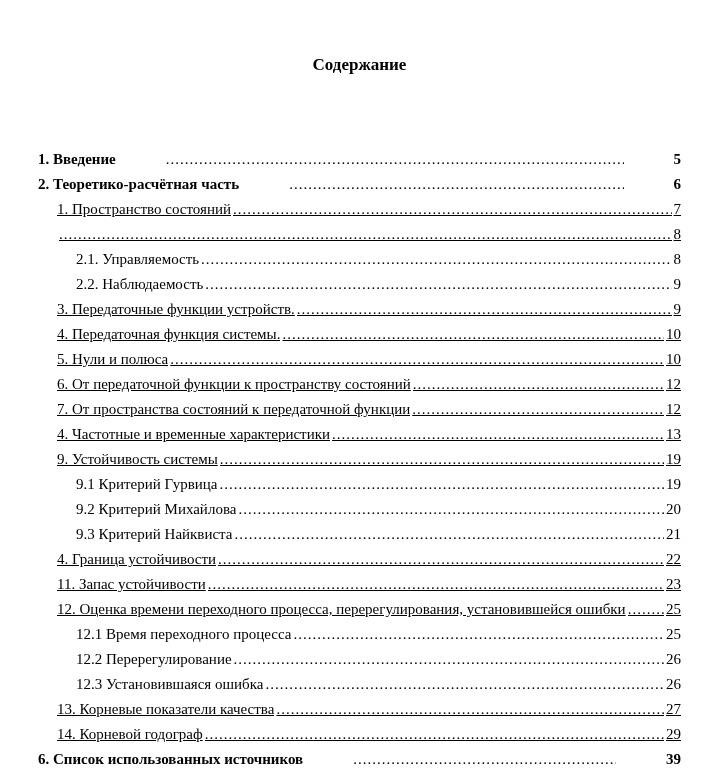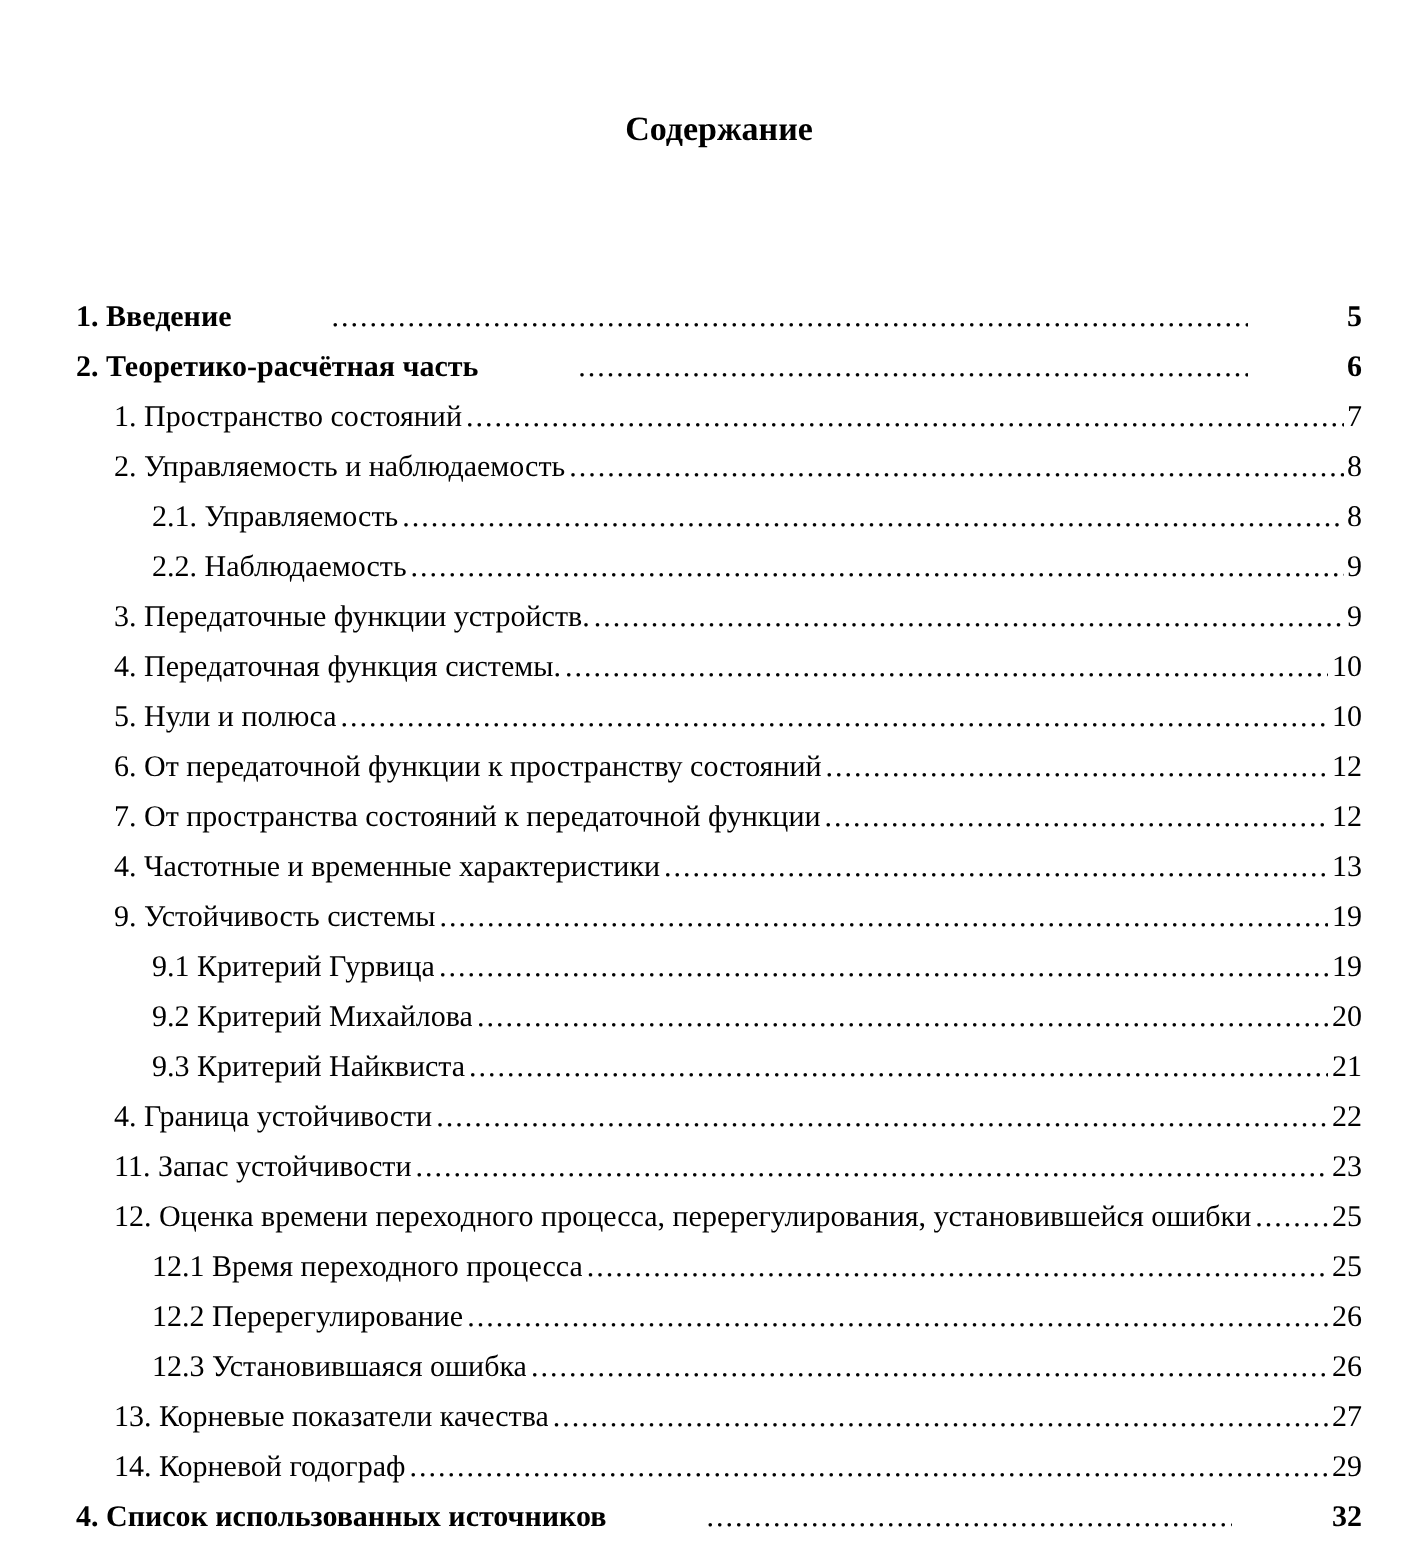--- a/index.html
+++ b/index.html
@@ -27,21 +27,21 @@
     margin-top: 71px;
   }
   .toc-entry {
     display: flex;
     align-items: baseline;
     font-size: 15px;
     line-height: 25px;
     white-space: nowrap;
   }
   .toc-entry.bold { font-weight: bold; gap: 48px; }
-  .toc-entry.level-1 { padding-left: 19px; }
+  .toc-entry.level-1 { padding-left: 19px; text-decoration: underline; }
   .toc-entry.level-2 { padding-left: 38px; }
   .toc-label {
     flex: 0 1 auto;
     overflow: hidden;
   }
   .toc-dots {
     flex: 1 1 0;
     overflow: hidden;
     white-space: nowrap;
     margin: 0 2px 0 2px;
@@ -72,21 +72,20 @@
         <span class="toc-label">2. Теоретико-расчётная часть</span>
         <span class="toc-dots"></span>
         <span class="toc-page">6</span>
       </div>
       <div class="toc-entry level-1">
         <span class="toc-label">1. Пространство состояний</span>
         <span class="toc-dots"></span>
         <span class="toc-page">7</span>
       </div>
       <div class="toc-entry level-1">
-        <span class="toc-label">2. Управляемость и наблюдаемость</span>
         <span class="toc-dots"></span>
         <span class="toc-page">8</span>
       </div>
       <div class="toc-entry level-2">
         <span class="toc-label">2.1. Управляемость</span>
         <span class="toc-dots"></span>
         <span class="toc-page">8</span>
       </div>
       <div class="toc-entry level-2">
         <span class="toc-label">2.2. Наблюдаемость</span>
@@ -177,18 +176,18 @@
         <span class="toc-label">13. Корневые показатели качества</span>
         <span class="toc-dots"></span>
         <span class="toc-page">27</span>
       </div>
       <div class="toc-entry level-1">
         <span class="toc-label">14. Корневой годограф</span>
         <span class="toc-dots"></span>
         <span class="toc-page">29</span>
       </div>
       <div class="toc-entry level-0 bold">
-        <span class="toc-label">4. Список использованных источников</span>
+        <span class="toc-label">6. Список использованных источников</span>
         <span class="toc-dots"></span>
-        <span class="toc-page">32</span>
+        <span class="toc-page">39</span>
       </div>
     </div>
 </div>
 
 </body></html>

